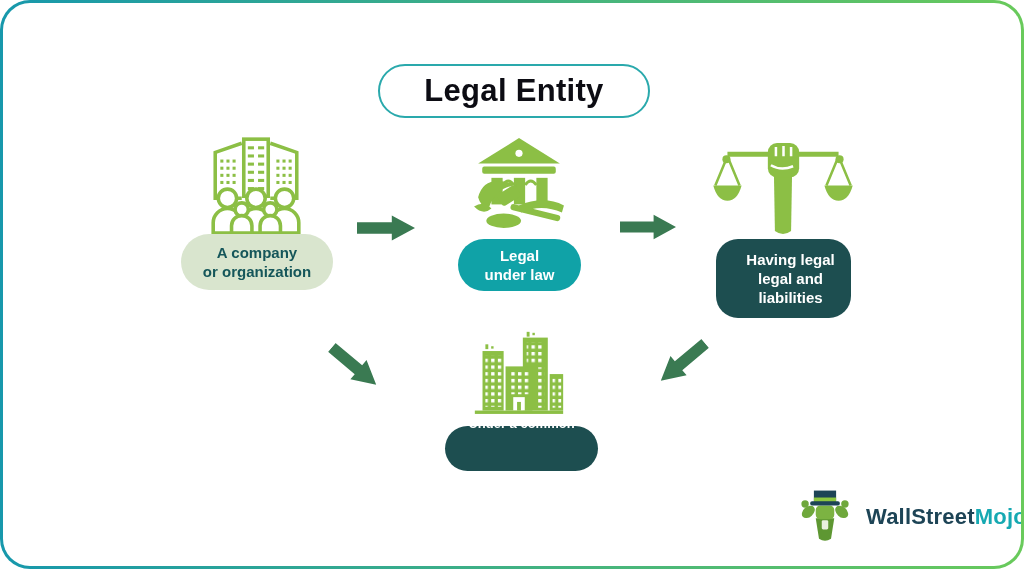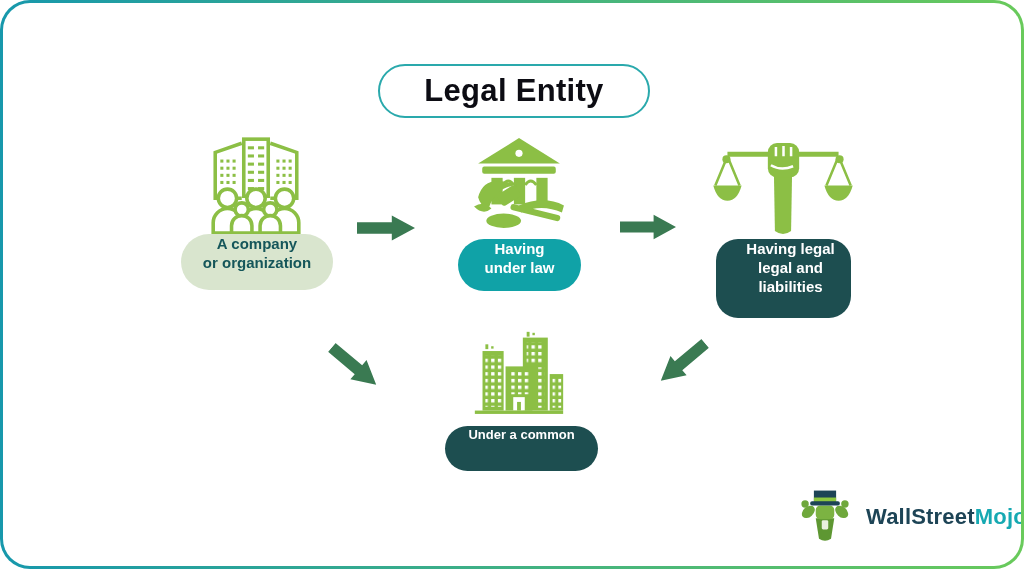--- a/index.html
+++ b/index.html
@@ -24,21 +24,21 @@
     letter-spacing:.3px;
   }
   .icon { position:absolute; color:var(--icon_green,#8CBF45); }
   .icon svg { display:block; width:100%; height:100%; }
   .icon-company { left:200px; top:130px; width:106px; height:102px; }
   .icon-court   { left:466px; top:135px; width:100px; height:94px; }
   .icon-scales  { left:710px; top:135px; width:140px; height:99px; }
   .icon-city    { left:468px; top:324px; width:96px;  height:98px; }
 
   .label { position:absolute; display:flex; flex-direction:column; align-items:center;
-           justify-content:flex-start; font-weight:700; text-align:center; }
+           justify-content:center; font-weight:700; text-align:center; }
   .label span { display:block; }
   .label-company { left:178px; top:231px; width:152px; height:56px;
     background:var(--pill_light_bg,#D9E5CE); color:var(--pill_light_text,#15565A);
     border-radius:28px; font-size:15px; line-height:19px; }
   .label-law { left:455px; top:236px; width:123px; height:52px;
     background:var(--pill_teal_bg,#10A2A7); color:var(--white_text,#fff);
     border-radius:26px; font-size:15px; line-height:19px; }
   .label-rights { left:713px; top:236px; width:135px; height:79px;
     background:var(--pill_dark_bg,#1D4E50); color:var(--white_text,#fff);
     border-radius:22px; font-size:15px; line-height:19px;padding-left:14px; }
@@ -150,21 +150,21 @@
         <path d="M54,46 Q59.5,38 65,46" fill="none" stroke="currentColor" stroke-width="3"></path>
         <path d="M48,66 Q72,56 92,66 L90,73 Q70,64 50,73 Z"></path>
         <path d="M8,58 Q14,34 46,46 Q26,48 19,67 Q11,69 8,58 Z"></path>
         <path d="M4,67 Q14,61 21,69 Q13,76 4,67 Z"></path>
         <ellipse cx="33" cy="81" rx="17" ry="7"></ellipse>
         <rect x="28" y="50" width="21" height="13" rx="3" transform="rotate(-32 38 57)"></rect>
         <rect x="40" y="64" width="50" height="6" rx="3" transform="rotate(14 40 66)"></rect>
       </svg>
     </div>
     <div class="label label-law">
-      <span>Having</span>
+      <span>Legal</span>
       <span>under law</span>
     </div>
 
     <div class="arrow arrow-2">
       <svg viewBox="0 0 60 26">
           <polygon fill="currentColor" points="0,7 36,7 36,0 60,13 36,26 36,19 0,19"></polygon>
         </svg>
     </div>
 
     <div class="icon icon-scales">

